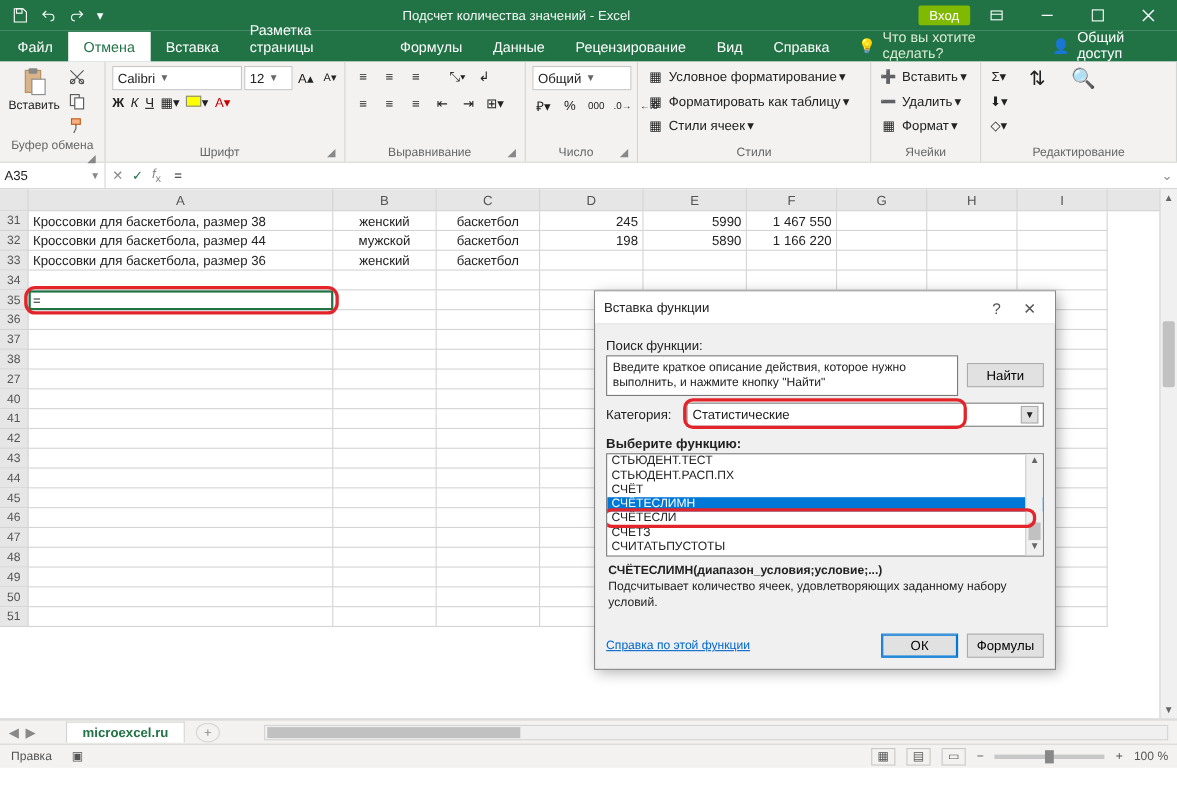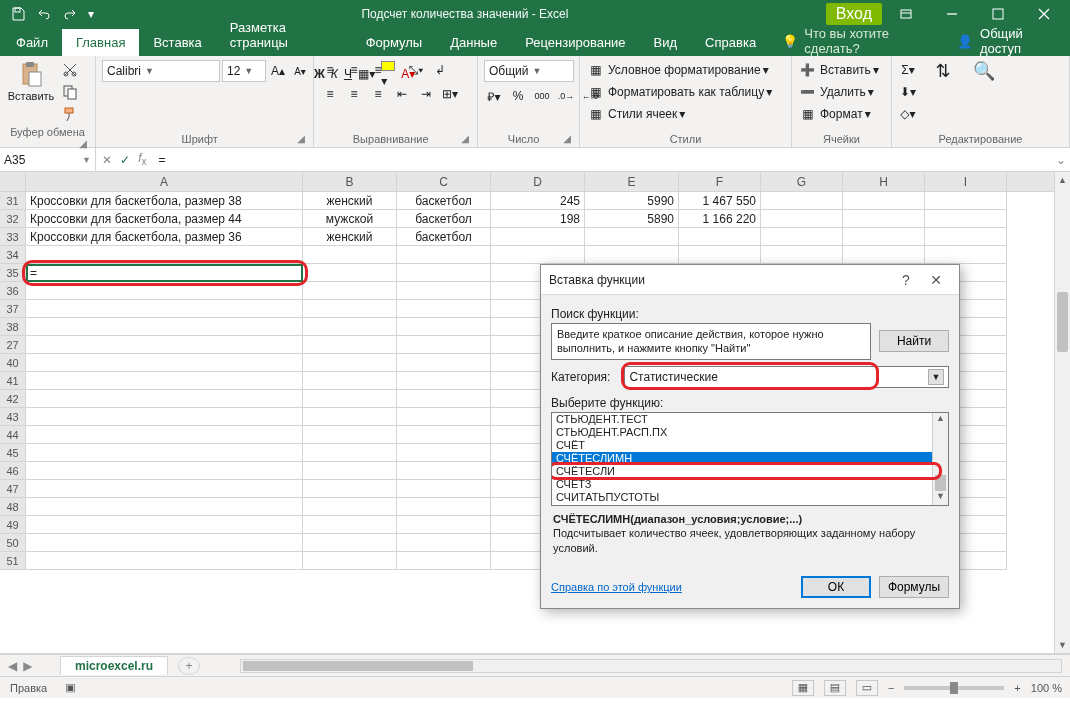--- a/index.html
+++ b/index.html
@@ -20,21 +20,21 @@
   }
   *{box-sizing:border-box;font-family:"Segoe UI",Arial,sans-serif;}
   body{margin:0;width:1070px;height:714px;overflow:hidden;background:#fff;position:relative;font-size:12px;color:#222;}
   
   .titlebar{height:28px;background:var(--excel-green);display:flex;align-items:center;color:#fff;}
   .qat{display:flex;gap:2px;padding:0 6px;align-items:center;}
   .qat .qbtn{width:24px;height:22px;display:flex;align-items:center;justify-content:center;border-radius:2px;}
   .qat .qbtn svg{fill:#fff;}
   .title-center{flex:1;text-align:center;font-size:12px;opacity:.95;}
   .title-right{display:flex;gap:2px;align-items:center;padding-right:4px;}
-  .login-badge{background:#7fba00;padding:2px 10px;color:#fff;font-size:16px;border-radius:2px;}
+  .login-badge{background:#7fba00;padding:2px 10px;color:#fff;font-size:12px;border-radius:2px;}
   .winbtn{width:44px;height:28px;display:flex;align-items:center;justify-content:center;}
   .winbtn svg{stroke:#fff;fill:none;}
   
   .tabsrow{height:28px;background:var(--excel-green);display:flex;align-items:flex-end;color:#fff;}
   .rtab{padding:6px 14px 6px;font-size:13px;cursor:default;}
   .rtab.file{padding-left:16px;}
   .rtab.active{background:#fff;color:#217346;}
   .rtab-spacer{flex:1;}
   .tabsrow .tell{display:flex;gap:6px;align-items:center;padding:0 12px;font-size:13px;color:#d9ead3;}
   .tabsrow .share{display:flex;gap:6px;align-items:center;padding:0 12px;font-size:13px;color:#fff;}
@@ -159,21 +159,21 @@
     <div class="winbtn">
         <svg width="12" height="12">
           <path d="M1 1l10 10M11 1L1 11" stroke="#fff" stroke-width="1.3"></path>
         </svg>
       </div>
   </div>
 </div>
 
 <div class="tabsrow">
   <div class="rtab file">Файл</div>
-  <div class="rtab active">Главная</div>
+  <div class="rtab active">Отмена</div>
   <div class="rtab">Вставка</div>
   <div class="rtab">Разметка страницы</div>
   <div class="rtab">Формулы</div>
   <div class="rtab">Данные</div>
   <div class="rtab">Рецензирование</div>
   <div class="rtab">Вид</div>
   <div class="rtab">Справка</div>
   <div class="tell">
     <span>💡</span>
     <span>Что вы хотите сделать?</span>
@@ -218,21 +218,21 @@
               <rect x="3" y="2" width="8" height="5" fill="#f4b183" stroke="#c55a11"></rect>
               <path d="M7 7v4l-2 4" stroke="#555" fill="none"></path>
             </svg>
           </div>
       </div>
     </div>
     <div class="glabel"><span>Буфер обмена</span><span class="launcher">◢</span></div>
   </div>
 
   <div class="rgroup" style="width:218px;">
-    <div class="gbody" style="flex-direction:row;gap:4px;">
+    <div class="gbody" style="flex-direction:column;gap:4px;">
       <div class="rrow">
         <div class="rsel" style="width:118px;">
             <span>Calibri</span>
             <span class="dd">▼</span>
           </div>
         <div class="rsel" style="width:44px;">
             <span>12</span>
             <span class="dd">▼</span>
           </div>
         <div class="ricon" style="font-size:12px;">A▴</div>
@@ -661,21 +661,21 @@
       <button class="dlg-btn">Найти</button>
     </div>
     <div class="dlg-row" style="margin-top:6px;position:relative;">
       <span class="dlg-lbl" style="margin:0 6px 0 0;"><span>Категория:</span></span>
       <div class="dlg-sel">
         <span>Статистические</span>
         <span class="dd">▼</span>
       </div>
       <div class="redcirc" style="left:70px;top:-4px;width:258px;height:28px;border-radius:9px;"></div>
     </div>
-    <div class="dlg-lbl" style="margin-top:8px;"><span>Выберите функцию:</span></div>
+    <div class="dlg-lbl" style="margin-top:8px;font-weight:bold;"><span>Выберите функцию:</span></div>
     <div class="dlg-list" id="fnlist">
       <div class="item">СТЬЮДЕНТ.ТЕСТ</div>
         <div class="item">СТЬЮДЕНТ.РАСП.ПХ</div>
         <div class="item">СЧЁТ</div>
         <div class="item sel">СЧЁТЕСЛИМН</div>
         <div class="item">СЧЁТЕСЛИ</div>
         <div class="item">СЧЁТЗ</div>
         <div class="item">СЧИТАТЬПУСТОТЫ</div>
         <div class="lscroll">
         <div style="position:absolute;top:0;left:0;right:0;height:14px;text-align:center;font-size:9px;color:#666;">▲</div>

